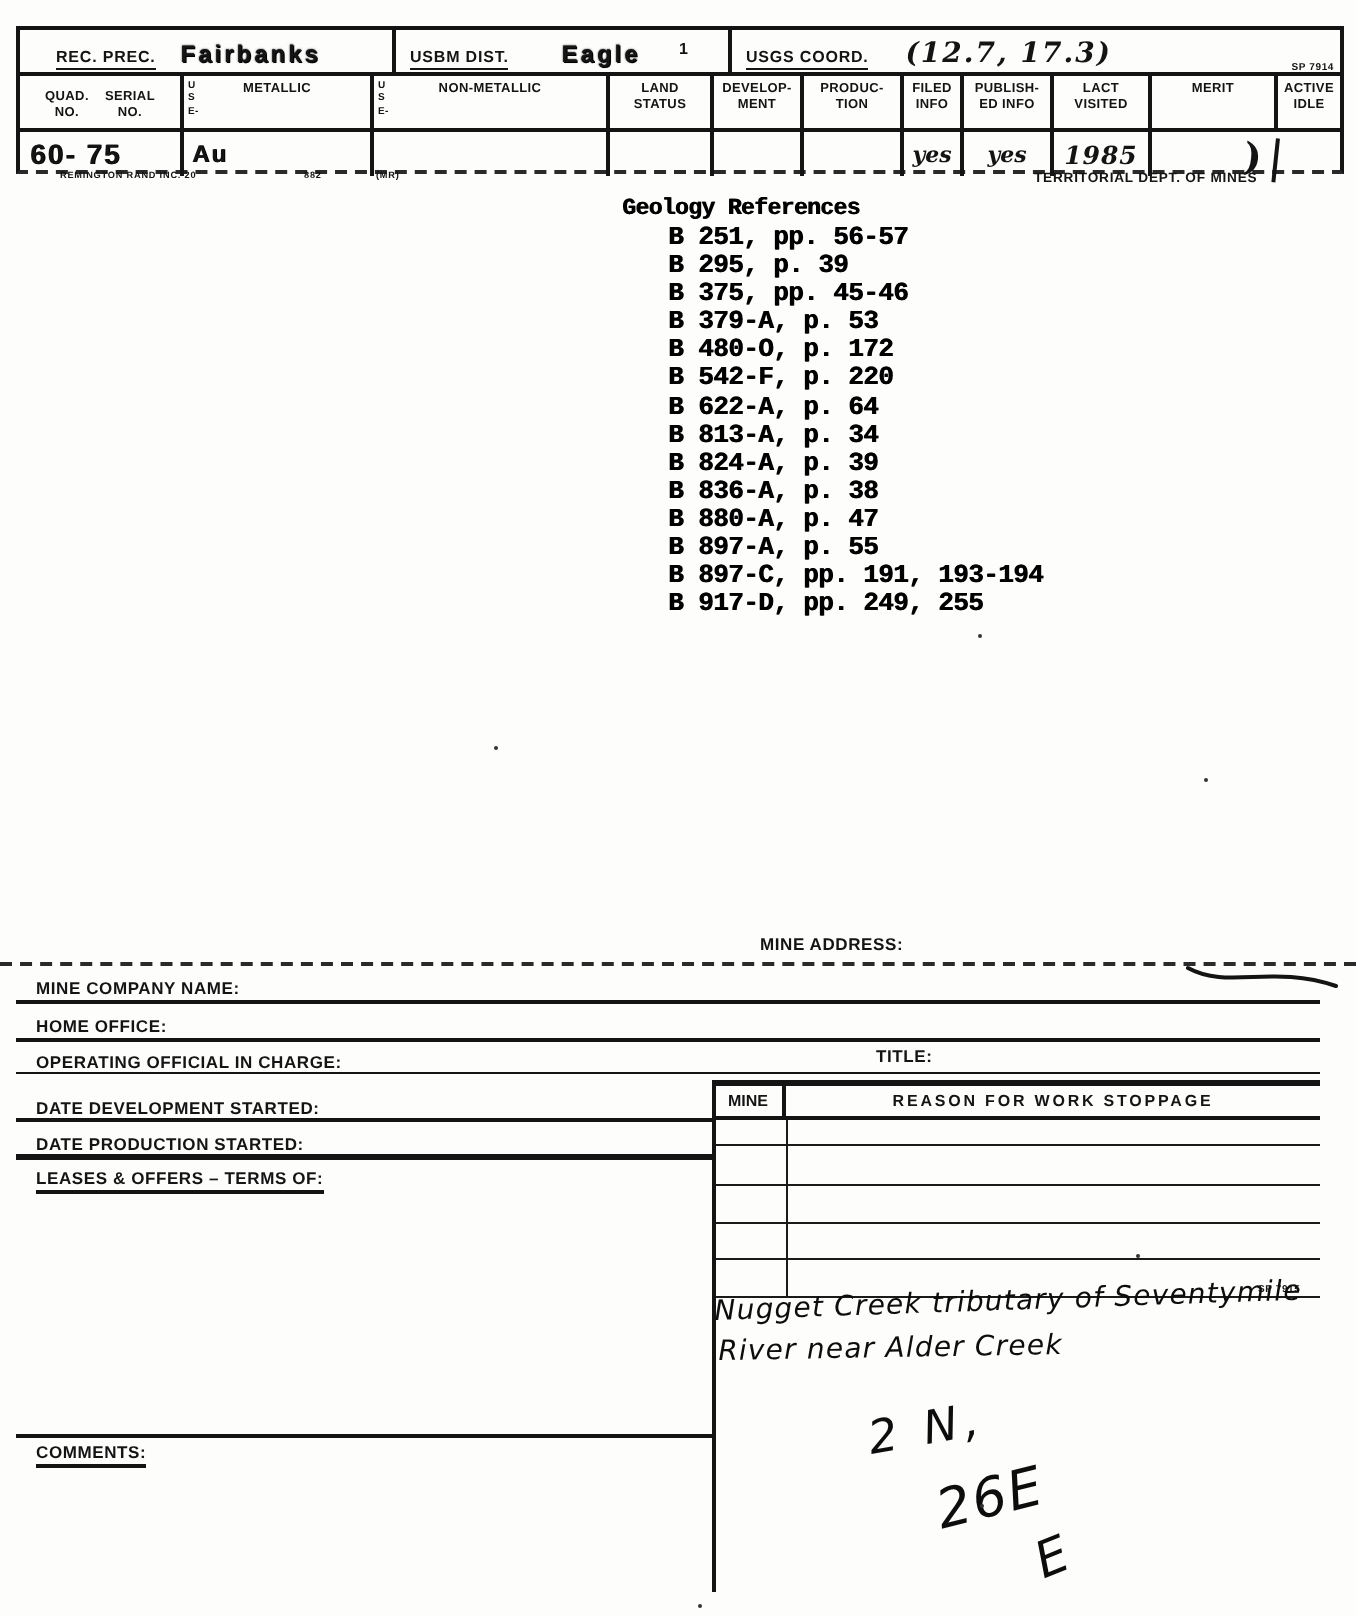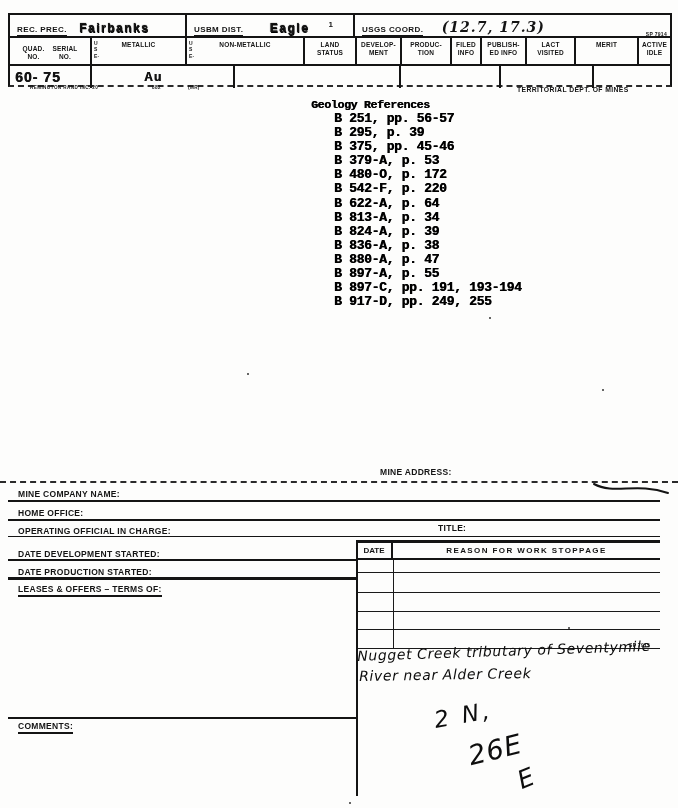--- a/index.html
+++ b/index.html
@@ -3,23 +3,23 @@
 <meta charset="utf-8">
 <style>
   html,body{margin:0;padding:0;background:#e8e8e8;}
   .page{
     position:relative;width:678px;height:808px;background:#fdfdfc;
     font-family:"Liberation Sans",sans-serif;color:#141414;overflow:hidden;
     margin:0 auto;
   }
   
   .hcard{position:absolute;left:8px;top:13px;width:664px;border:2px solid #141414;border-bottom:2px dashed #2a2a2a;box-sizing:border-box;}
-  .hrow1{display:grid;grid-template-columns:177px 168px 1fr;height:21px;border-bottom:2px solid #141414;}
+  .hrow1{display:grid;grid-template-columns:177px 168px 1fr;height:21px;border-bottom:2px solid #141414;padding-left:11px;}
   .hrow2{display:grid;grid-template-columns:82px 95px 118px 52px 45px 50px 30px 45px 49px 63px 1fr;height:26px;border-bottom:2px solid #141414;}
-  .hrow3{display:grid;grid-template-columns:82px 95px 118px 52px 45px 50px 30px 45px 49px 63px 1fr;height:19px;gap:48px;}
+  .hrow3{display:grid;grid-template-columns:82px 95px 118px 52px 45px 50px 30px 45px 49px 63px 1fr;height:19px;}
   .hc{border-right:2px solid #141414;box-sizing:border-box;position:relative;overflow:visible;}
   .hc:last-child{border-right:none;}
   .flabel{font-size:8px;font-weight:bold;letter-spacing:.4px;border-bottom:1.5px solid #141414;display:inline-block;line-height:1.1;}
   .r1cell{padding:3px 4px 0 7px;white-space:nowrap;}
   .stamp{font-weight:bold;font-size:12px;letter-spacing:1.5px;text-shadow:0 0 1px rgba(0,0,0,.85),.5px .5px 0 #000;position:relative;top:0px;}
   .stamp.sm{font-size:12px;}
   .note1{position:absolute;right:20px;top:5px;font-size:8px;font-weight:bold;}
   .spnum{position:absolute;font-size:5px;font-weight:bold;letter-spacing:.3px;}
   .colhead{display:flex;flex-direction:column;align-items:center;padding-top:3px;
     font-size:6.5px;font-weight:bold;line-height:1.2;text-align:center;white-space:pre-line;letter-spacing:.2px;}
@@ -179,21 +179,21 @@
   <span class="blabel" style="left:18px;top:567px;">DATE PRODUCTION STARTED:</span>
   <div class="line thick" style="top:577px;left:8px;width:348px;"></div>
 
   <span class="blabel u" style="left:18px;top:584px;">LEASES &amp; OFFERS – TERMS OF:</span>
 
   <div class="line" style="top:717px;left:8px;width:349px;"></div>
   <span class="blabel u" style="left:18px;top:721px;">COMMENTS:</span>
 
   <div class="stable">
     <div class="sthead">
-      <div class="dcell">DATE</div>
+      <div class="dcell">MINE</div>
       <div class="rcell">REASON FOR WORK STOPPAGE</div>
     </div>
     <div class="strow" style="height:12px;"></div>
     <div class="strow" style="height:19px;"></div>
     <div class="strow" style="height:18px;"></div>
     <div class="strow" style="height:17px;"></div>
     <div class="strow" style="height:18px;"></div>
   </div>
   <div class="vline" style="left:356px;top:540px;height:256px;"></div>
   <span class="spnum" style="left:629px;top:642px;">SP 7915</span>

